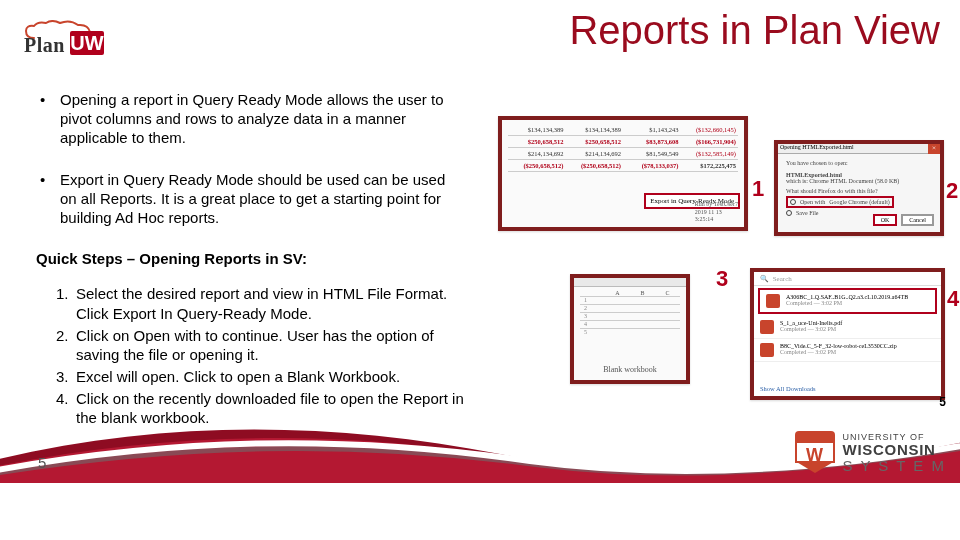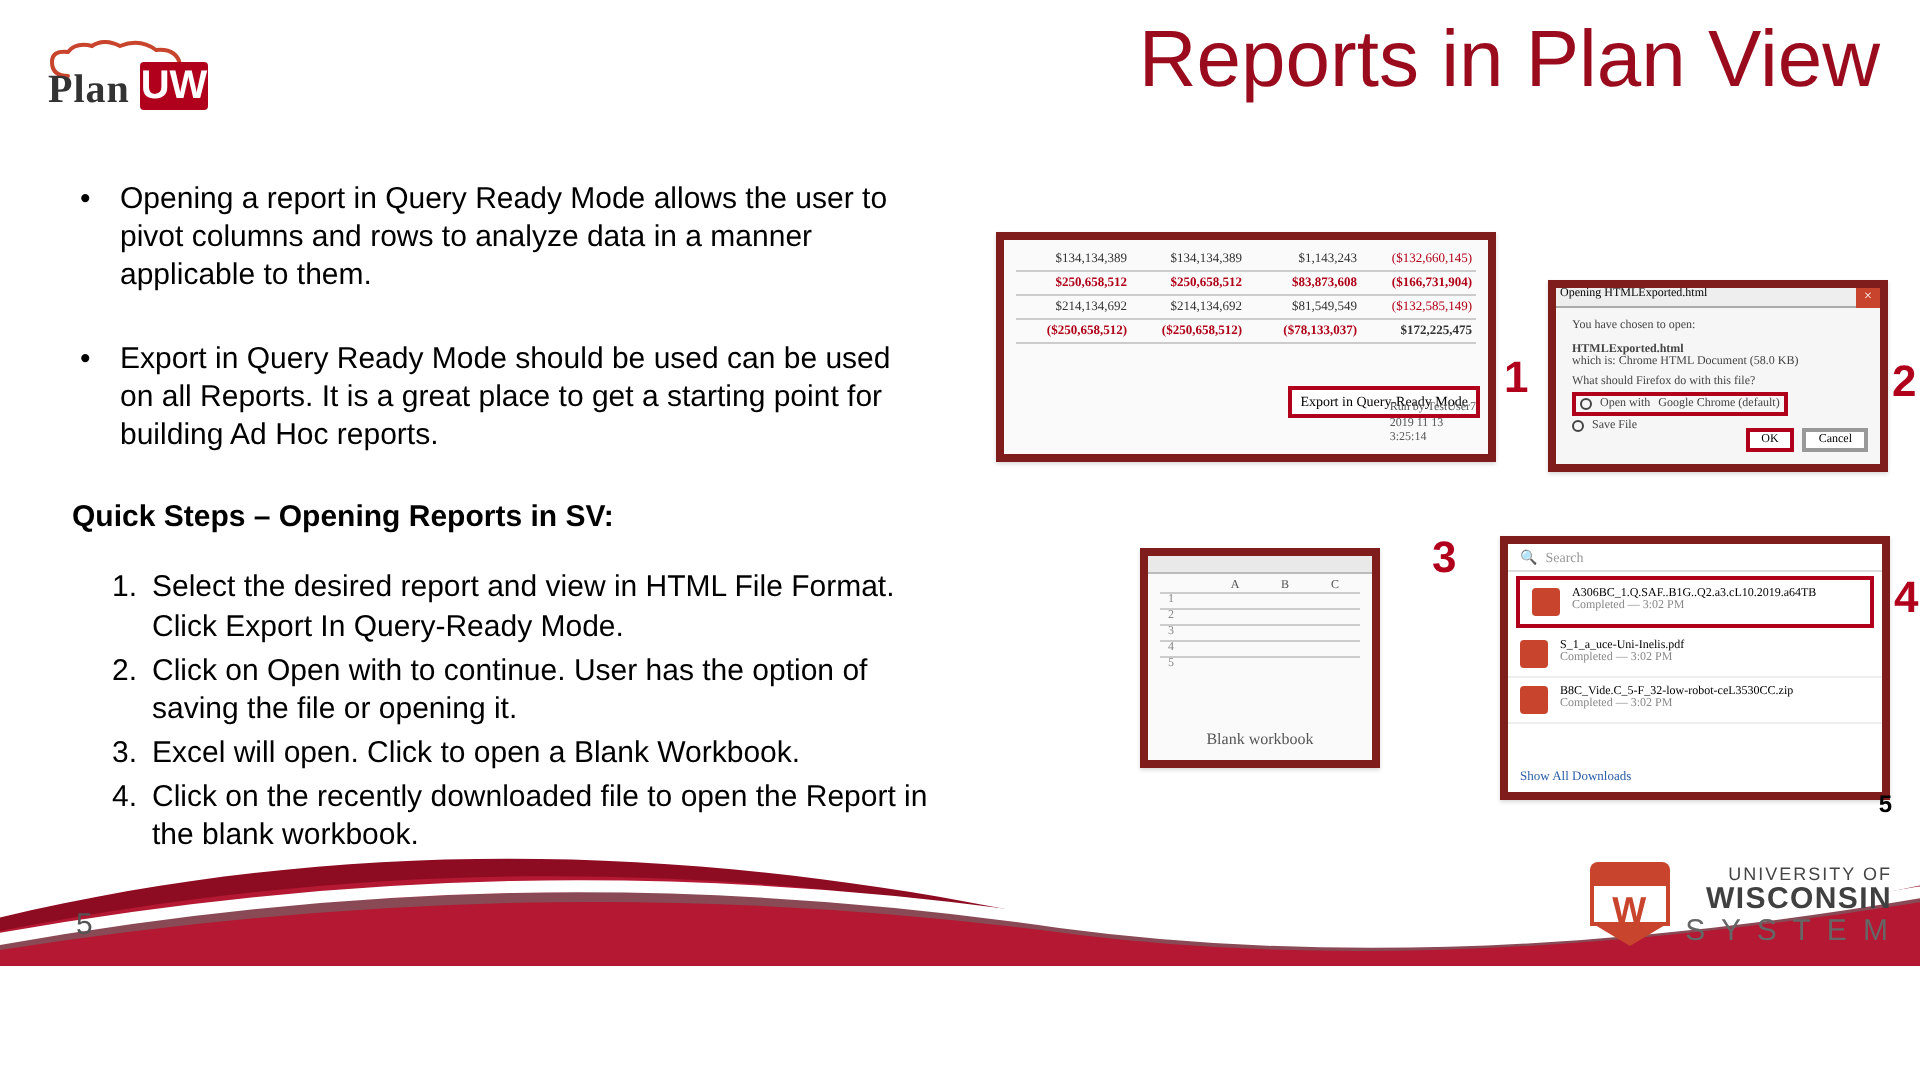--- a/index.html
+++ b/index.html
@@ -132,21 +132,21 @@
   .uw-logo-br .shield {
     width: 40px; height: 44px; position: relative;
   }
   .uw-logo-br .shield .top { width:40px; height:12px; background:#c8442c; border-radius:4px 4px 0 0;}
   .uw-logo-br .shield .mid { width:40px; height:20px; background:#fff; border:2px solid #c8442c; border-top:none; position:relative;}
   .uw-logo-br .shield .mid::after {
     content:""; position:absolute; left:50%; top:100%; transform:translateX(-50%);
     border-left:20px solid transparent; border-right:20px solid transparent; border-top:12px solid #c8442c;
   }
   .uw-logo-br .shield .w { position:absolute; top:14px; left:0; right:0; text-align:center; font-weight:900; color:#c8442c; font-size:18px;}
-  .uw-logo-br .txt { font-family: Arial, sans-serif; line-height:1.05;text-align:right; }
+  .uw-logo-br .txt { font-family: Arial, sans-serif; line-height:1.05; }
   .uw-logo-br .txt .l1 { font-size:9px; letter-spacing:1px; color:#444;}
   .uw-logo-br .txt .l2 { font-size:15px; font-weight:900; color:#404040; letter-spacing:.7px;}
   .uw-logo-br .txt .l3 { font-size:15px; letter-spacing:2px; color:#666;}
 </style>
 </head>
 <body>
 
 <div class="slide">
 
   <div class="logo-plan">

